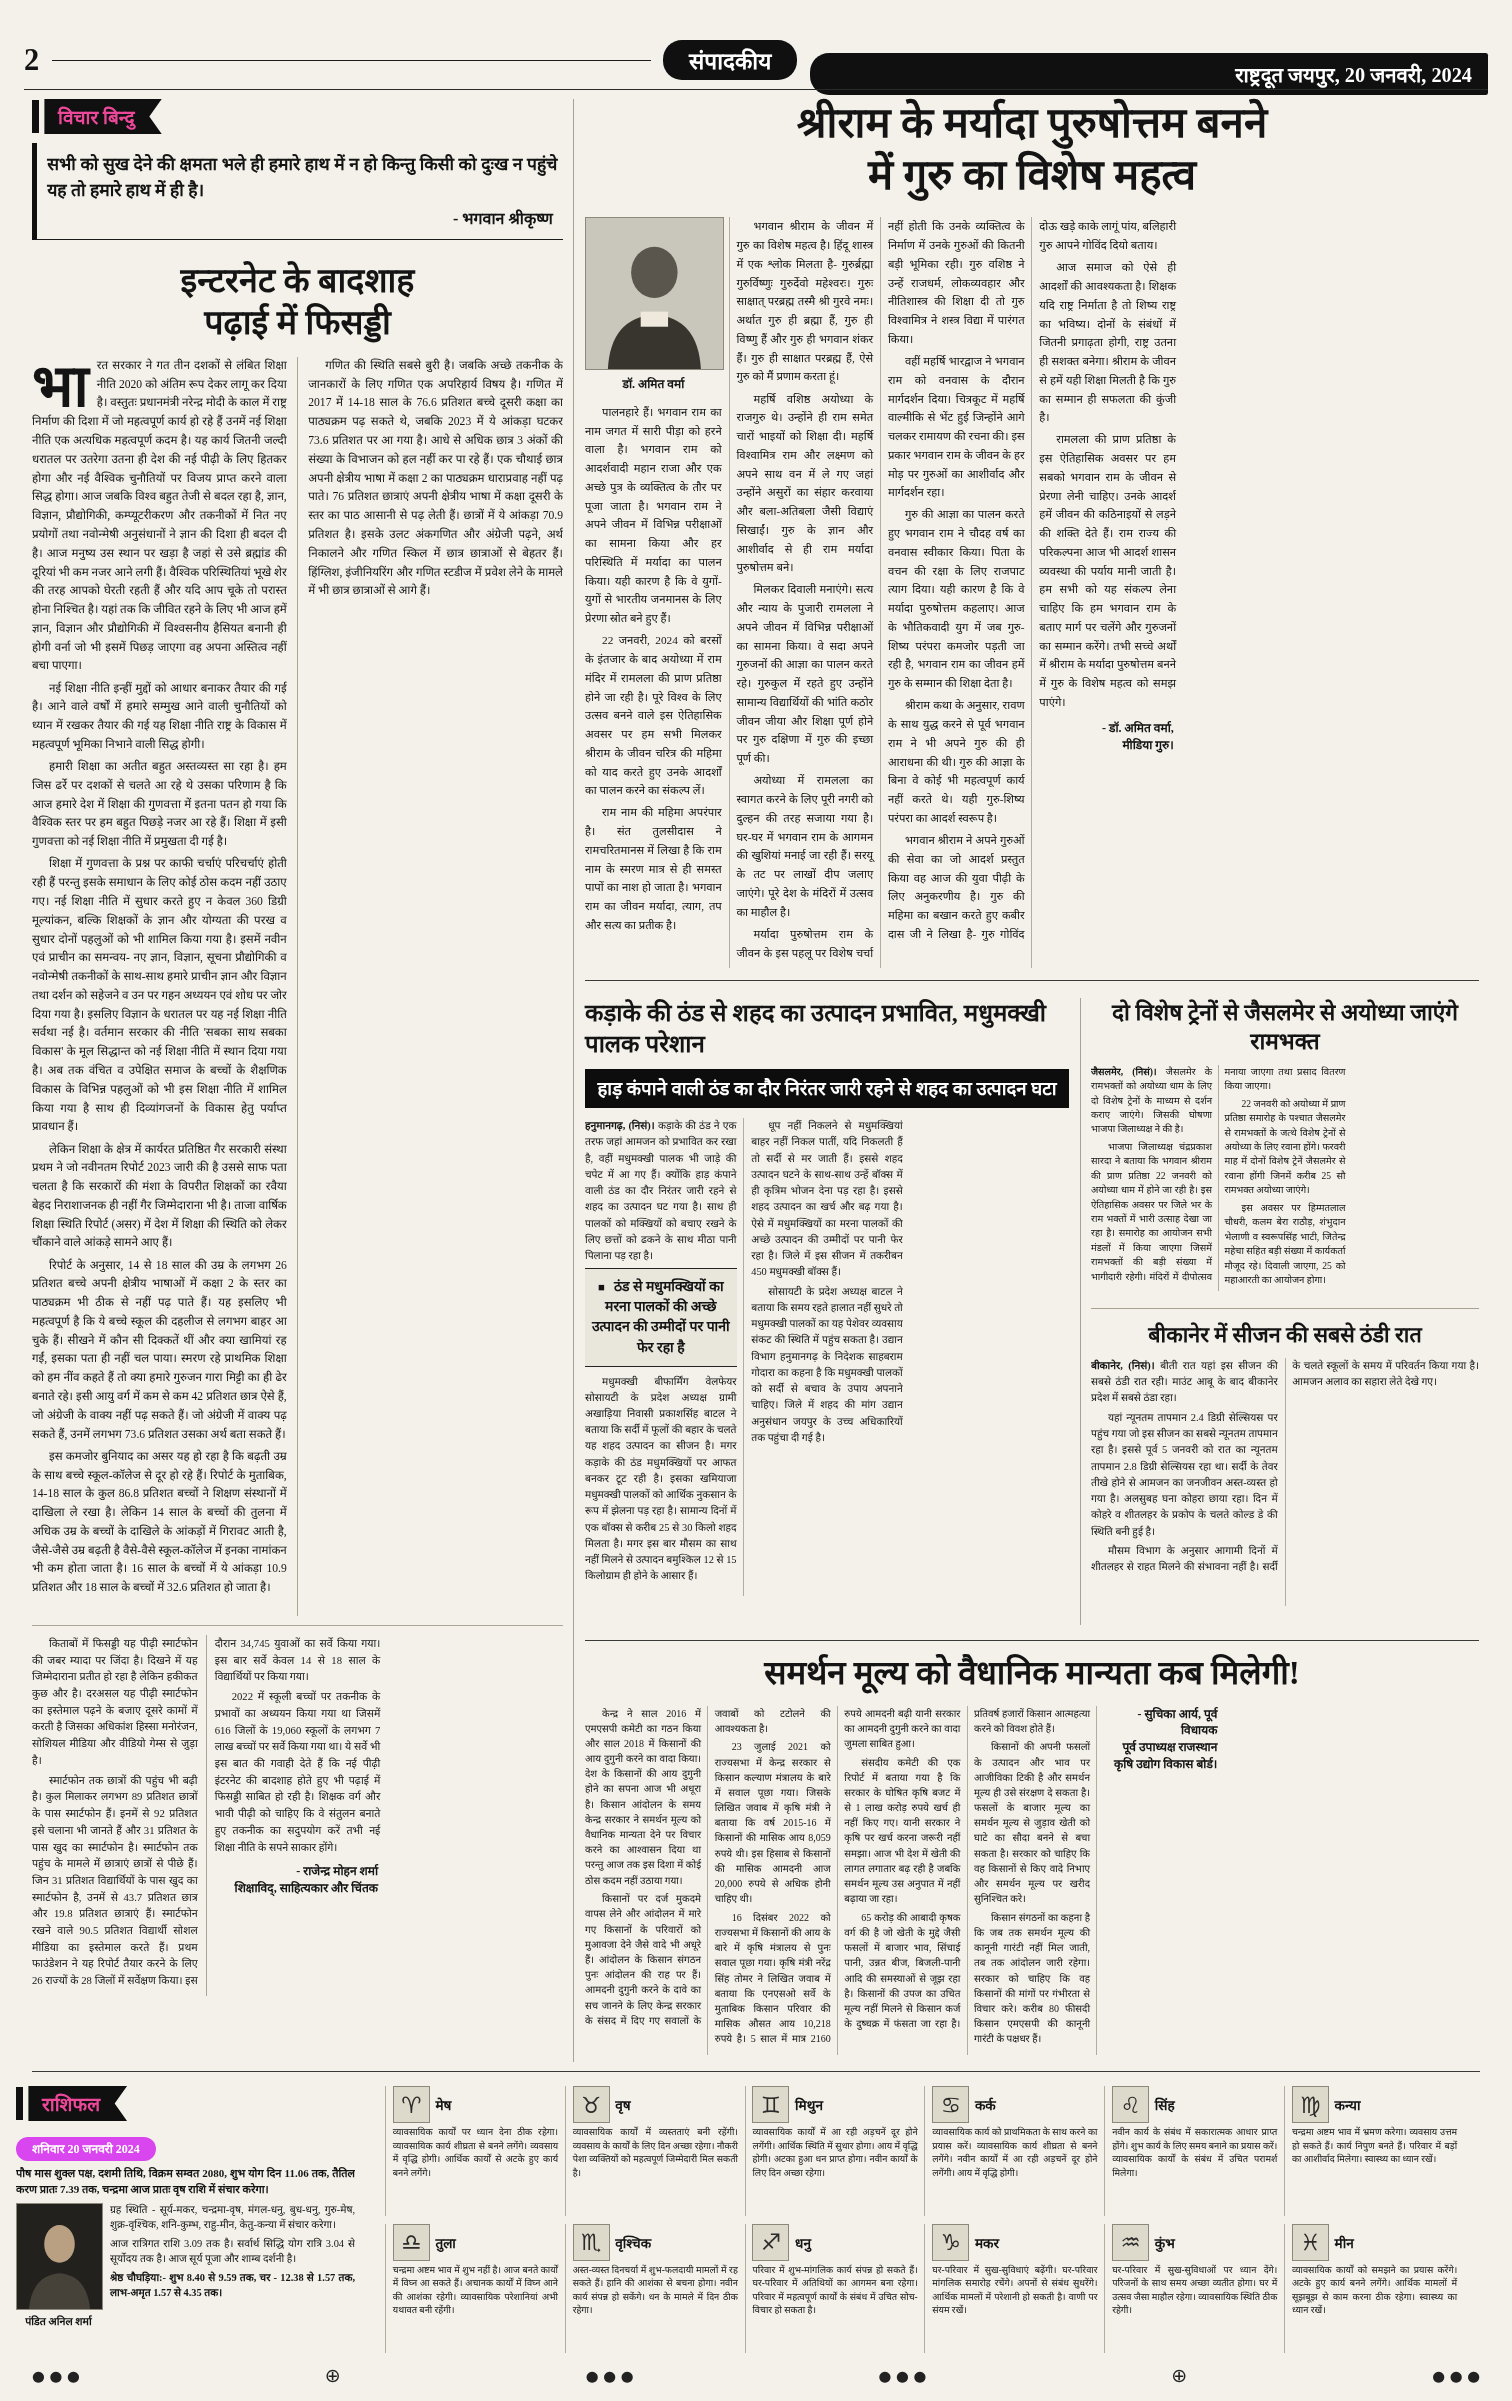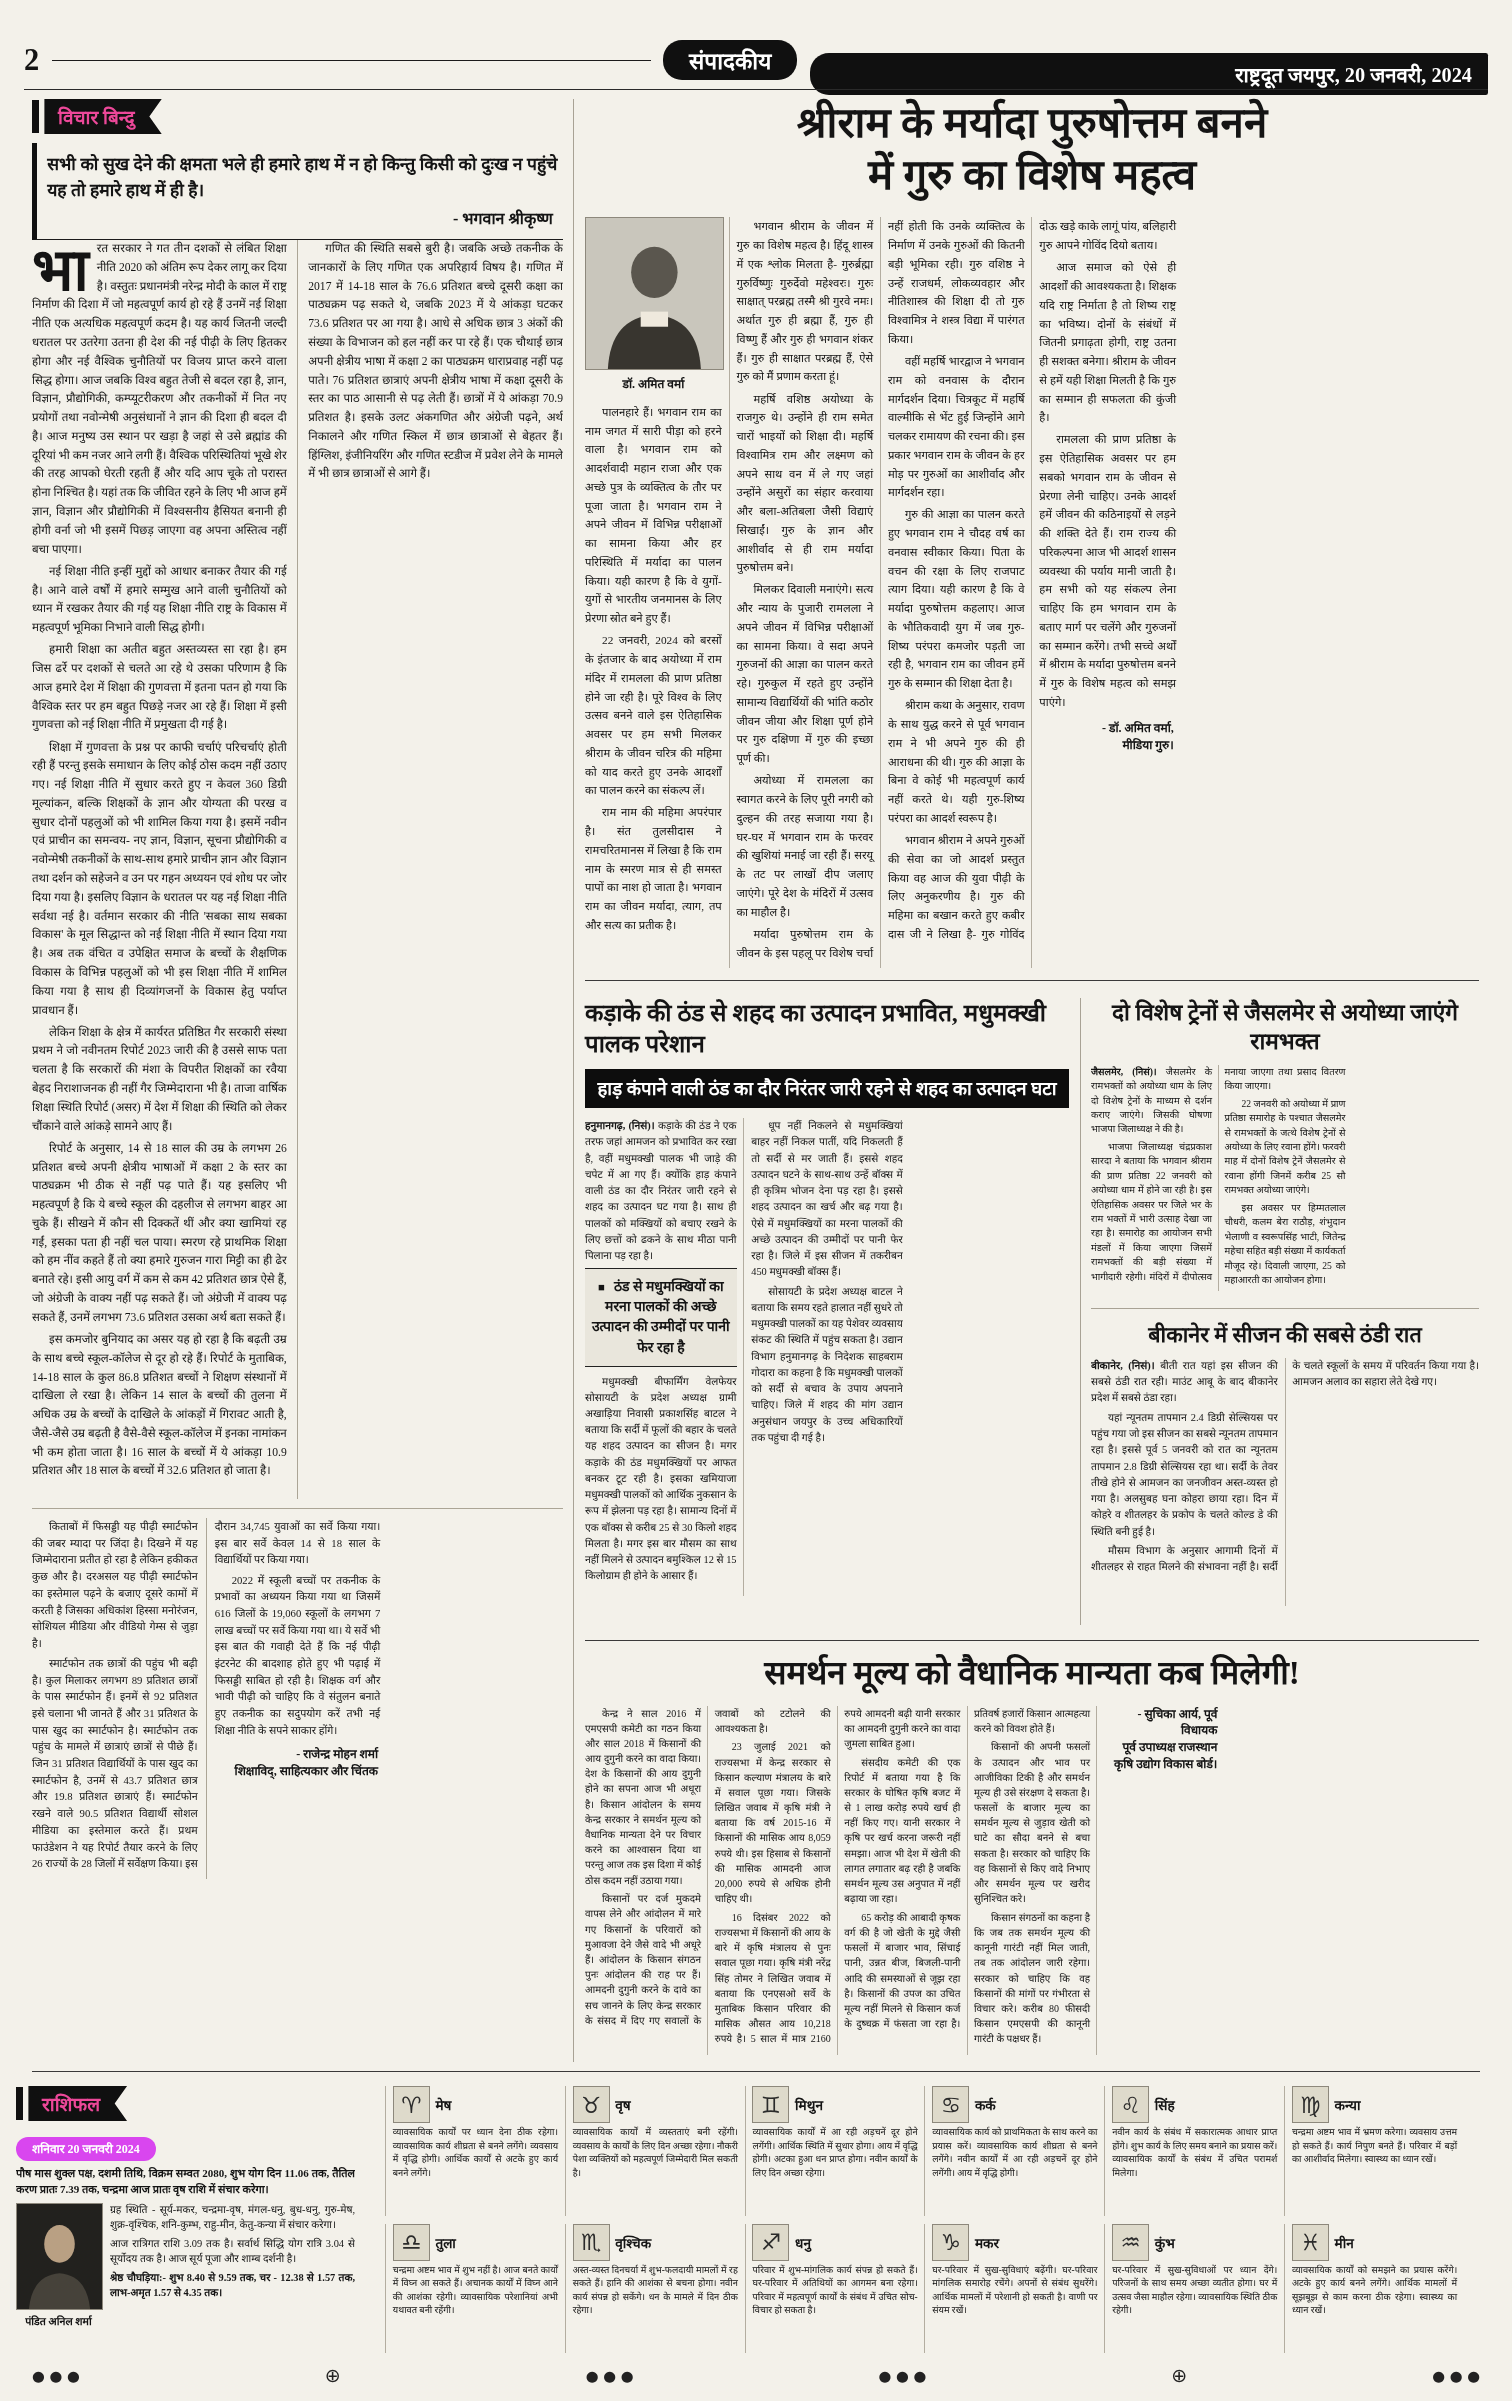--- a/index.html
+++ b/index.html
@@ -112,20 +112,24 @@
 <section id="left-col">
   <div class="vb-row">
     <div class="vb-bar"></div>
     <div class="ribbon">विचार बिन्दु</div>
   </div>
   <div class="quote-box">
     <p class="quote-text">सभी को सुख देने की क्षमता भले ही हमारे हाथ में न हो किन्तु किसी को दुःख न पहुंचे यह तो हमारे हाथ में ही है।</p>
     <p class="quote-attr">- भगवान श्रीकृष्ण</p>
   </div>
 
+  <h1 class="left-headline">
+    <span>इन्टरनेट के बादशाह</span>
+    <span>पढ़ाई में फिसड्डी</span>
+  </h1>
 
   <div class="body-upper">
     <p class="np lead-p">
       <span class="dropcap">भा</span>
       <span>रत सरकार ने गत तीन दशकों से लंबित शिक्षा नीति 2020 को अंतिम रूप देकर लागू कर दिया है। वस्तुतः प्रधानमंत्री नरेन्द्र मोदी के काल में राष्ट्र निर्माण की दिशा में जो महत्वपूर्ण कार्य हो रहे हैं उनमें नई शिक्षा नीति एक अत्यधिक महत्वपूर्ण कदम है। यह कार्य जितनी जल्दी धरातल पर उतरेगा उतना ही देश की नई पीढ़ी के लिए हितकर होगा और नई वैश्विक चुनौतियों पर विजय प्राप्त करने वाला सिद्ध होगा। आज जबकि विश्व बहुत तेजी से बदल रहा है, ज्ञान, विज्ञान, प्रौद्योगिकी, कम्प्यूटरीकरण और तकनीकों में नित नए प्रयोगों तथा नवोन्मेषी अनुसंधानों ने ज्ञान की दिशा ही बदल दी है। आज मनुष्य उस स्थान पर खड़ा है जहां से उसे ब्रह्मांड की दूरियां भी कम नजर आने लगी हैं। वैश्विक परिस्थितियां भूखे शेर की तरह आपको घेरती रहती हैं और यदि आप चूके तो परास्त होना निश्चित है। यहां तक कि जीवित रहने के लिए भी आज हमें ज्ञान, विज्ञान और प्रौद्योगिकी में विश्वसनीय हैसियत बनानी ही होगी वर्ना जो भी इसमें पिछड़ जाएगा वह अपना अस्तित्व नहीं बचा पाएगा।</span>
     </p>
     <div class="flow">
         <p>नई शिक्षा नीति इन्हीं मुद्दों को आधार बनाकर तैयार की गई है। आने वाले वर्षों में हमारे सम्मुख आने वाली चुनौतियों को ध्यान में रखकर तैयार की गई यह शिक्षा नीति राष्ट्र के विकास में महत्वपूर्ण भूमिका निभाने वाली सिद्ध होगी।</p>
         <p>हमारी शिक्षा का अतीत बहुत अस्तव्यस्त सा रहा है। हम जिस ढर्रे पर दशकों से चलते आ रहे थे उसका परिणाम है कि आज हमारे देश में शिक्षा की गुणवत्ता में इतना पतन हो गया कि वैश्विक स्तर पर हम बहुत पिछड़े नजर आ रहे हैं। शिक्षा में इसी गुणवत्ता को नई शिक्षा नीति में प्रमुखता दी गई है।</p>
         <p>शिक्षा में गुणवत्ता के प्रश्न पर काफी चर्चाएं परिचर्चाएं होती रही हैं परन्तु इसके समाधान के लिए कोई ठोस कदम नहीं उठाए गए। नई शिक्षा नीति में सुधार करते हुए न केवल 360 डिग्री मूल्यांकन, बल्कि शिक्षकों के ज्ञान और योग्यता की परख व सुधार दोनों पहलुओं को भी शामिल किया गया है। इसमें नवीन एवं प्राचीन का समन्वय- नए ज्ञान, विज्ञान, सूचना प्रौद्योगिकी व नवोन्मेषी तकनीकों के साथ-साथ हमारे प्राचीन ज्ञान और विज्ञान तथा दर्शन को सहेजने व उन पर गहन अध्ययन एवं शोध पर जोर दिया गया है। इसलिए विज्ञान के धरातल पर यह नई शिक्षा नीति सर्वथा नई है। वर्तमान सरकार की नीति 'सबका साथ सबका विकास' के मूल सिद्धान्त को नई शिक्षा नीति में स्थान दिया गया है। अब तक वंचित व उपेक्षित समाज के बच्चों के शैक्षणिक विकास के विभिन्न पहलुओं को भी इस शिक्षा नीति में शामिल किया गया है साथ ही दिव्यांगजनों के विकास हेतु पर्याप्त प्रावधान हैं।</p>
@@ -168,21 +172,21 @@
       </div>
       <figcaption>डॉ. अमित वर्मा</figcaption>
     </figure>
     <div class="flow">
         <p>पालनहारे हैं। भगवान राम का नाम जगत में सारी पीड़ा को हरने वाला है। भगवान राम को आदर्शवादी महान राजा और एक अच्छे पुत्र के व्यक्तित्व के तौर पर पूजा जाता है। भगवान राम ने अपने जीवन में विभिन्न परीक्षाओं का सामना किया और हर परिस्थिति में मर्यादा का पालन किया। यही कारण है कि वे युगों-युगों से भारतीय जनमानस के लिए प्रेरणा स्रोत बने हुए हैं।</p>
         <p>22 जनवरी, 2024 को बरसों के इंतजार के बाद अयोध्या में राम मंदिर में रामलला की प्राण प्रतिष्ठा होने जा रही है। पूरे विश्व के लिए उत्सव बनने वाले इस ऐतिहासिक अवसर पर हम सभी मिलकर श्रीराम के जीवन चरित्र की महिमा को याद करते हुए उनके आदर्शों का पालन करने का संकल्प लें।</p>
         <p>राम नाम की महिमा अपरंपार है। संत तुलसीदास ने रामचरितमानस में लिखा है कि राम नाम के स्मरण मात्र से ही समस्त पापों का नाश हो जाता है। भगवान राम का जीवन मर्यादा, त्याग, तप और सत्य का प्रतीक है।</p>
         <p>भगवान श्रीराम के जीवन में गुरु का विशेष महत्व है। हिंदू शास्त्र में एक श्लोक मिलता है- गुरुर्ब्रह्मा गुरुर्विष्णुः गुरुर्देवो महेश्वरः। गुरुः साक्षात् परब्रह्म तस्मै श्री गुरवे नमः। अर्थात गुरु ही ब्रह्मा हैं, गुरु ही विष्णु हैं और गुरु ही भगवान शंकर हैं। गुरु ही साक्षात परब्रह्म हैं, ऐसे गुरु को मैं प्रणाम करता हूं।</p>
         <p>महर्षि वशिष्ठ अयोध्या के राजगुरु थे। उन्होंने ही राम समेत चारों भाइयों को शिक्षा दी। महर्षि विश्वामित्र राम और लक्ष्मण को अपने साथ वन में ले गए जहां उन्होंने असुरों का संहार करवाया और बला-अतिबला जैसी विद्याएं सिखाईं। गुरु के ज्ञान और आशीर्वाद से ही राम मर्यादा पुरुषोत्तम बने।</p>
         <p>मिलकर दिवाली मनाएंगे। सत्य और न्याय के पुजारी रामलला ने अपने जीवन में विभिन्न परीक्षाओं का सामना किया। वे सदा अपने गुरुजनों की आज्ञा का पालन करते रहे। गुरुकुल में रहते हुए उन्होंने सामान्य विद्यार्थियों की भांति कठोर जीवन जीया और शिक्षा पूर्ण होने पर गुरु दक्षिणा में गुरु की इच्छा पूर्ण की।</p>
-        <p>अयोध्या में रामलला का स्वागत करने के लिए पूरी नगरी को दुल्हन की तरह सजाया गया है। घर-घर में भगवान राम के फरवर की खुशियां मनाई जा रही हैं। सरयू के तट पर लाखों दीप जलाए जाएंगे। पूरे देश के मंदिरों में उत्सव का माहौल है।</p>
+        <p>अयोध्या में रामलला का स्वागत करने के लिए पूरी नगरी को दुल्हन की तरह सजाया गया है। घर-घर में भगवान राम के आगमन की खुशियां मनाई जा रही हैं। सरयू के तट पर लाखों दीप जलाए जाएंगे। पूरे देश के मंदिरों में उत्सव का माहौल है।</p>
         <p>मर्यादा पुरुषोत्तम राम के जीवन के इस पहलू पर विशेष चर्चा नहीं होती कि उनके व्यक्तित्व के निर्माण में उनके गुरुओं की कितनी बड़ी भूमिका रही। गुरु वशिष्ठ ने उन्हें राजधर्म, लोकव्यवहार और नीतिशास्त्र की शिक्षा दी तो गुरु विश्वामित्र ने शस्त्र विद्या में पारंगत किया।</p>
         <p>वहीं महर्षि भारद्वाज ने भगवान राम को वनवास के दौरान मार्गदर्शन दिया। चित्रकूट में महर्षि वाल्मीकि से भेंट हुई जिन्होंने आगे चलकर रामायण की रचना की। इस प्रकार भगवान राम के जीवन के हर मोड़ पर गुरुओं का आशीर्वाद और मार्गदर्शन रहा।</p>
         <p>गुरु की आज्ञा का पालन करते हुए भगवान राम ने चौदह वर्ष का वनवास स्वीकार किया। पिता के वचन की रक्षा के लिए राजपाट त्याग दिया। यही कारण है कि वे मर्यादा पुरुषोत्तम कहलाए। आज के भौतिकवादी युग में जब गुरु-शिष्य परंपरा कमजोर पड़ती जा रही है, भगवान राम का जीवन हमें गुरु के सम्मान की शिक्षा देता है।</p>
         <p>श्रीराम कथा के अनुसार, रावण के साथ युद्ध करने से पूर्व भगवान राम ने भी अपने गुरु की ही आराधना की थी। गुरु की आज्ञा के बिना वे कोई भी महत्वपूर्ण कार्य नहीं करते थे। यही गुरु-शिष्य परंपरा का आदर्श स्वरूप है।</p>
         <p>भगवान श्रीराम ने अपने गुरुओं की सेवा का जो आदर्श प्रस्तुत किया वह आज की युवा पीढ़ी के लिए अनुकरणीय है। गुरु की महिमा का बखान करते हुए कबीर दास जी ने लिखा है- गुरु गोविंद दोऊ खड़े काके लागूं पांय, बलिहारी गुरु आपने गोविंद दियो बताय।</p>
         <p>आज समाज को ऐसे ही आदर्शों की आवश्यकता है। शिक्षक यदि राष्ट्र निर्माता है तो शिष्य राष्ट्र का भविष्य। दोनों के संबंधों में जितनी प्रगाढ़ता होगी, राष्ट्र उतना ही सशक्त बनेगा। श्रीराम के जीवन से हमें यही शिक्षा मिलती है कि गुरु का सम्मान ही सफलता की कुंजी है।</p>
         <p>रामलला की प्राण प्रतिष्ठा के इस ऐतिहासिक अवसर पर हम सबको भगवान राम के जीवन से प्रेरणा लेनी चाहिए। उनके आदर्श हमें जीवन की कठिनाइयों से लड़ने की शक्ति देते हैं। राम राज्य की परिकल्पना आज भी आदर्श शासन व्यवस्था की पर्याय मानी जाती है। हम सभी को यह संकल्प लेना चाहिए कि हम भगवान राम के बताए मार्ग पर चलेंगे और गुरुजनों का सम्मान करेंगे। तभी सच्चे अर्थों में श्रीराम के मर्यादा पुरुषोत्तम बनने में गुरु के विशेष महत्व को समझ पाएंगे।</p>
       </div>
     <p class="sig">
       <span>- डॉ. अमित वर्मा,</span><br>

